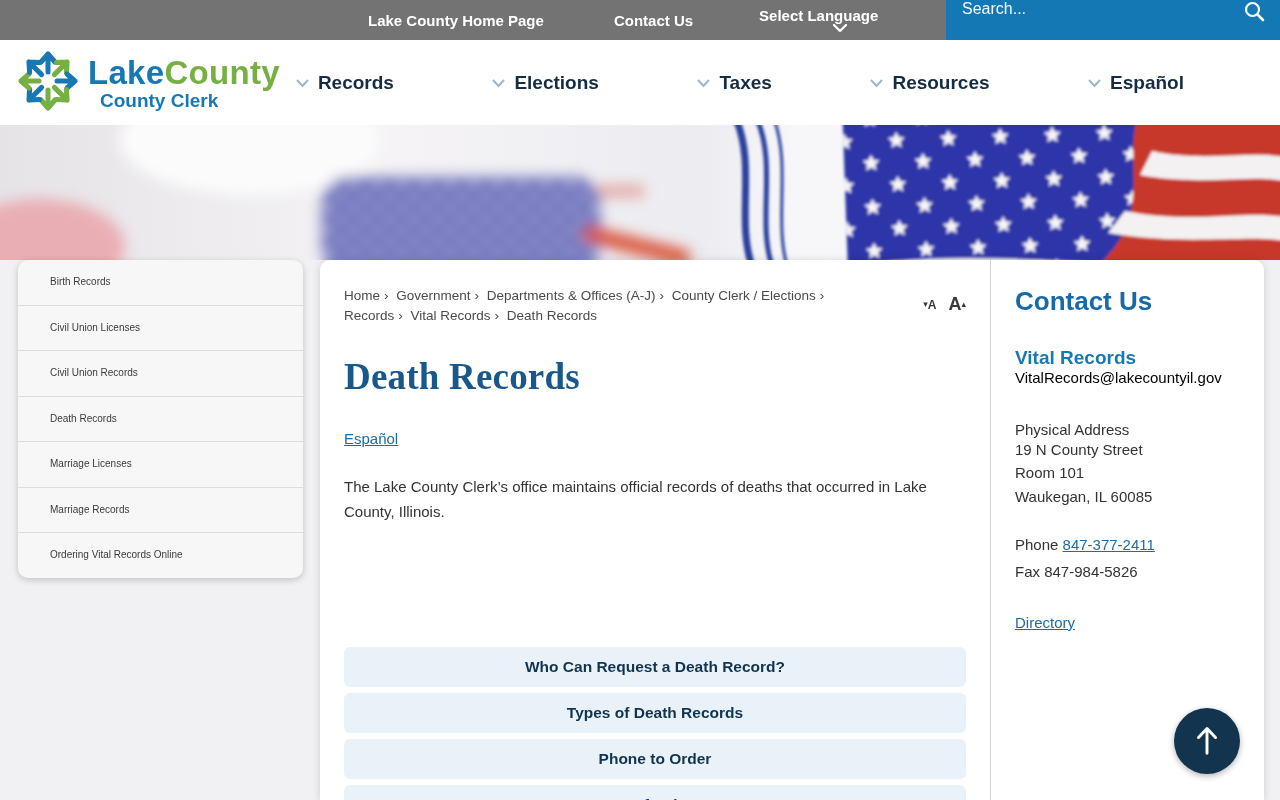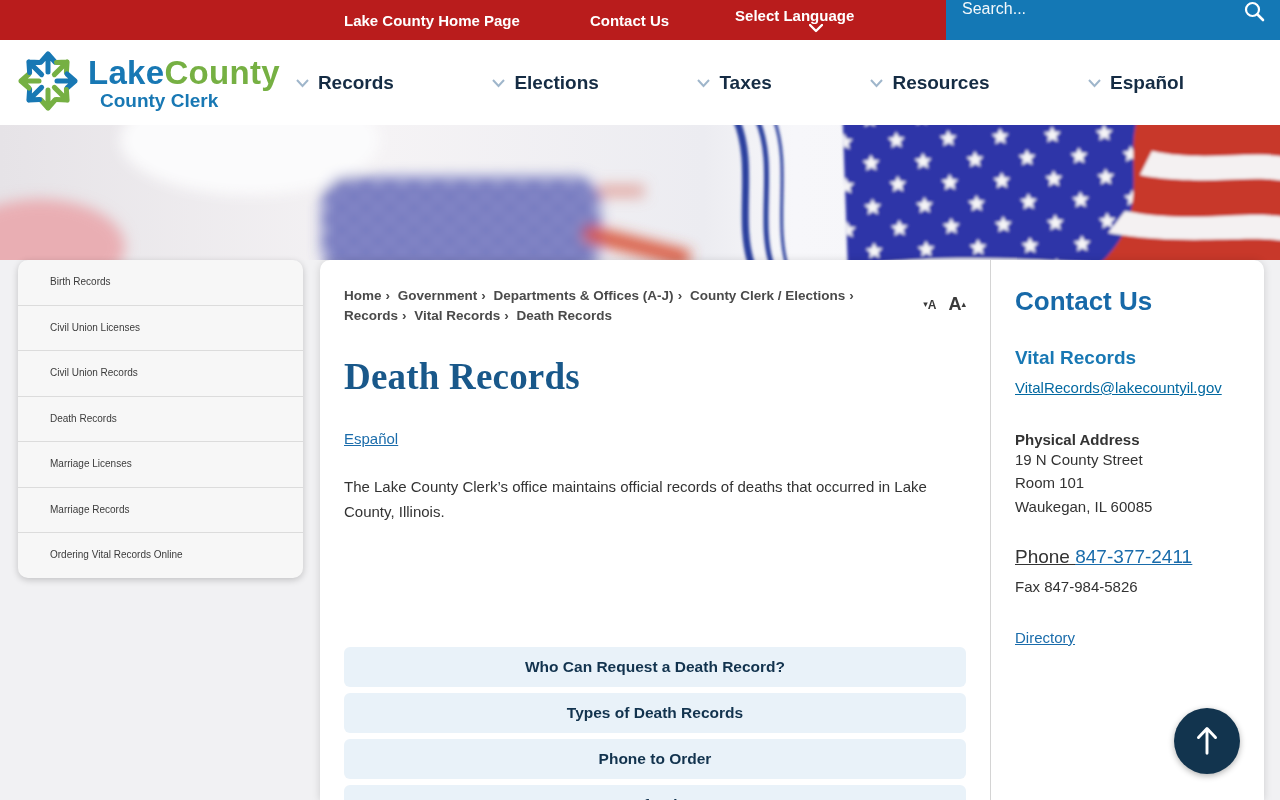--- a/index.html
+++ b/index.html
@@ -1,20 +1,20 @@
 <!DOCTYPE html>
 <html><head>
 <meta charset="utf-8">
 <style>
   * { margin:0; padding:0; box-sizing:border-box; }
   html,body { width:1280px; height:800px; overflow:hidden; }
   body { font-family:"Liberation Sans", sans-serif; background:#F1F1F3; position:relative; }
 
   
-  .topbar { height:40px; background:#b91c1c; display:flex; align-items:center; color:#fff; }
+  .topbar { height:40px; background:#737373; display:flex; align-items:center; color:#fff;padding-left:24px; }
   .topbar a { color:#fff; text-decoration:none; font-size:15px; font-weight:600; cursor:pointer; }
   .tb-home { margin-left:344px; }
   .tb-contact { margin-left:70px; }
   .tb-lang { margin-left:66px; display:flex; align-items:center; font-size:15px; font-weight:600; cursor:pointer;flex-direction:column; }
   .tb-caret { margin-left:42px; display:flex; align-items:center; }
   .tb-search { margin-left:auto; width:334px; height:40px; background:#1478B5; display:flex; align-items:flex-start; padding:0 14px 0 16px; }
   .tb-search input { flex:1; background:transparent; border:none; outline:none; color:#fff; font-size:16px; font-family:"Liberation Sans", sans-serif; }
   .tb-search input::placeholder { color:#fff; opacity:.95; }
   .tb-search-btn { background:none; border:none; cursor:pointer; display:flex; align-items:center; padding:0; }
 
@@ -42,45 +42,45 @@
   .side-item { padding:15px 18px 15px 32px; font-size:10px; color:#3B3B3B; line-height:1.45;
                border-top:1px solid #DCDCDC; cursor:pointer; }
   .side-item:first-child { border-top:none; }
 
   .main-card { position:absolute; left:320px; top:0; width:944px; bottom:0; background:#fff;
                border-radius:10px 10px 0 0; box-shadow:0 1px 8px rgba(0,0,0,.15); display:flex; overflow:hidden; }
   .main-col { width:670px; padding:26px 24px 0 24px; }
   .right-col { flex:1; border-left:1px solid #D4D4D4; padding:26px 18px 0 24px; }
 
   .crumb-row { display:flex; justify-content:space-between; align-items:flex-start; }
-  .breadcrumb { width:540px; font-size:13.5px; color:#4A4A4A; line-height:1.5;font-weight:bold; }
+  .breadcrumb { width:540px; font-size:13.5px; color:#4A4A4A; line-height:1.5; }
   .breadcrumb a { color:#4A4A4A; text-decoration:none; cursor:pointer; }
   .crumb-sep { margin:0 4px; color:#4A4A4A; }
   .font-controls { white-space:nowrap; margin-top:8px; color:#3A3A3A; display:flex; align-items:center; gap:12px; }
   .fc-btn { cursor:pointer; display:flex; align-items:center; }
   .fc-small-a { font-size:12px; font-weight:600; }
   .fc-big-a { font-size:18px; font-weight:600; }
   .fc-tri { font-size:9px; line-height:1; }
 
   .page-title { font-family:"Liberation Serif", serif; font-size:37px; font-weight:700;
                 color:#19588A; margin-top:28px; letter-spacing:.2px; }
   .espanol { display:inline-block; margin-top:32px; font-size:15px; color:#1A6CAB; text-decoration:underline; cursor:pointer; }
   .intro { margin-top:26px; font-size:15px; color:#333; line-height:1.7; max-width:624px; }
 
   .accordions { margin-top:122px; }
   .acc-btn { display:block; width:100%; background:#E9F2F9; border:none; border-radius:6px;
              margin-bottom:6px; padding:11px 0; text-align:center; font-family:"Liberation Sans", sans-serif;
              font-size:15.5px; font-weight:700; color:#12334E; cursor:pointer; }
 
   .contact-heading { font-size:26px; font-weight:700; color:#1769A8; }
   .contact-dept { font-size:19px; font-weight:700; color:#1878B4; margin-top:30px; }
-  .contact-email { display:inline-block; margin-top:10px; font-size:15px; color:#0369a1; text-decoration:underline; cursor:pointer; }
-  .addr-label { margin-top:34px; font-size:15px; font-weight:700; color:#333; }
+  .contact-email { display:inline-block; font-size:15px; color:#000000; cursor:pointer; }
+  .addr-label { margin-top:34px; font-size:15px; font-weight:400; color:#333; }
   .addr-line { font-size:15px; color:#333; line-height:1.55; }
-  .phone-row { margin-top:28px; font-size:19px; color:#333;text-decoration:underline; }
+  .phone-row { margin-top:28px; font-size:15px; color:#333; }
   .phone-row a { color:#1A6CAB; text-decoration:underline; cursor:pointer; }
   .fax-row { margin-top:10px; font-size:15px; color:#333; }
   .directory { display:inline-block; margin-top:34px; font-size:15px; color:#1A6CAB; text-decoration:underline; cursor:pointer; }
 
   .scroll-top { position:absolute; left:1174px; top:708px; width:66px; height:66px; border-radius:50%;
                 background:#12344E; border:none; cursor:pointer; display:flex; align-items:center; justify-content:center;
                 box-shadow:0 2px 6px rgba(0,0,0,.3); }
 </style>
 </head>
 <body>

